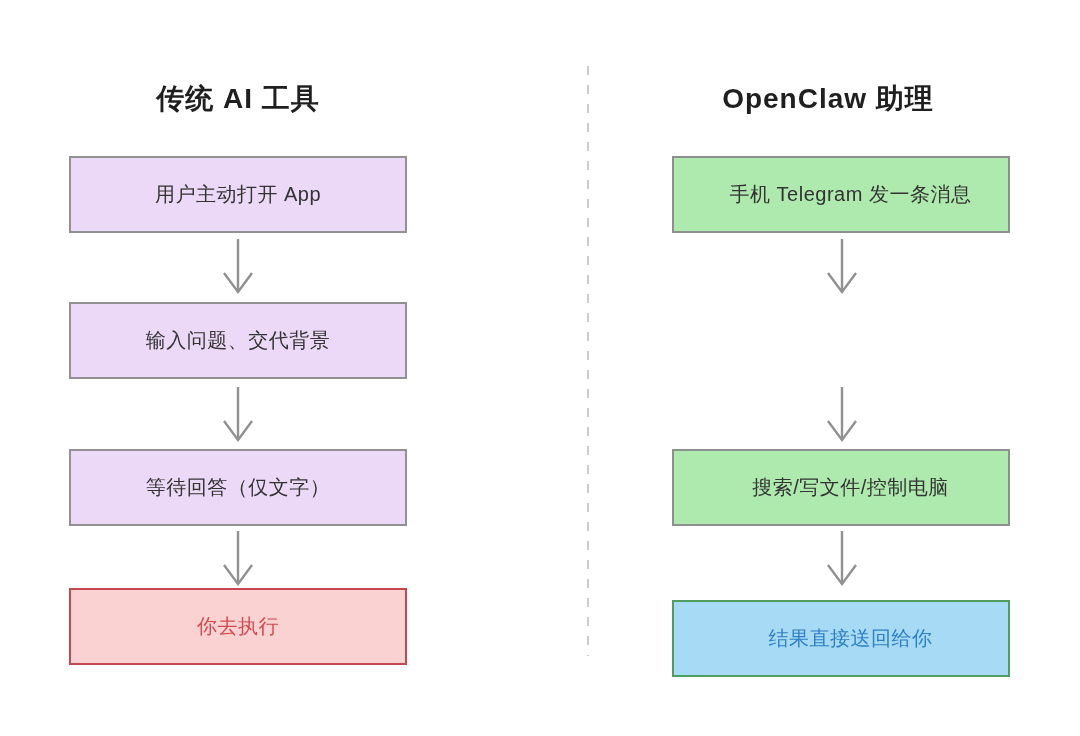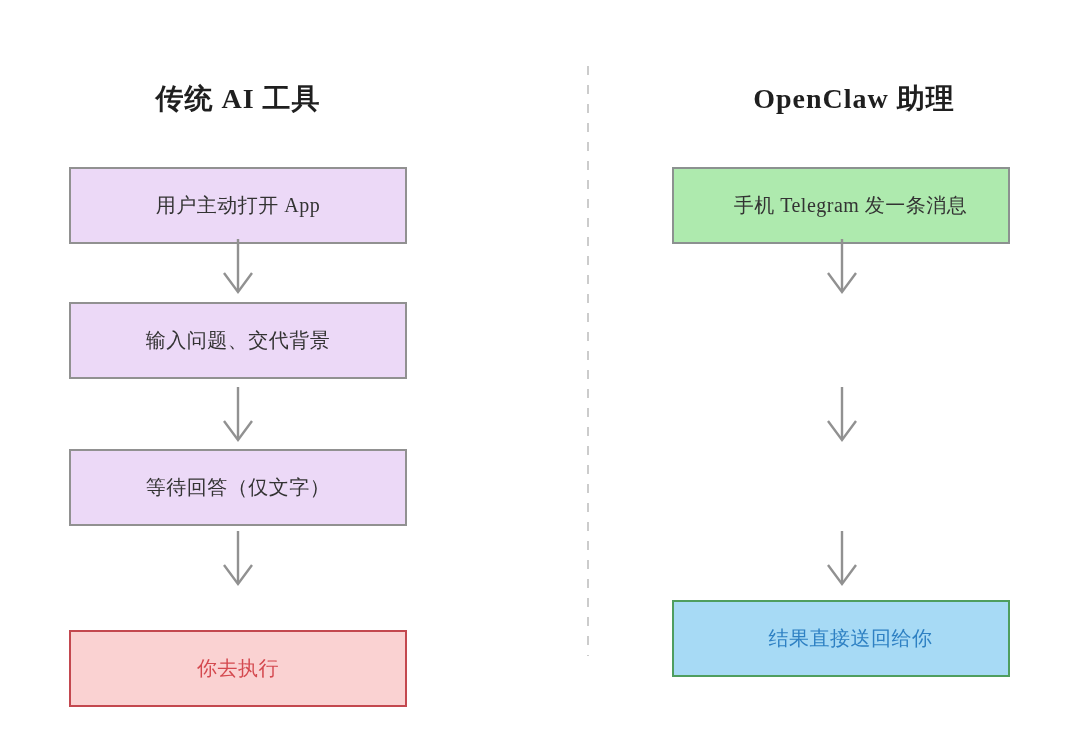--- a/index.html
+++ b/index.html
@@ -7,34 +7,33 @@
     padding: 0;
     background: #ffffff;
     font-family: "Liberation Sans", "DejaVu Sans", sans-serif;
   }
   .canvas {
     position: relative;
     width: 1060px;
     height: 736px;
     background: var(--background, #ffffff);
     overflow: hidden;
-    font-family: Liberation Serif, serif;
   }
   .col-title {
     position: absolute;
     top: 80px;
     width: 338px;
     text-align: center;
     font-size: 28px;
     font-weight: 600;
     color: var(--title-text, #1f1f1f);
     letter-spacing: 1px;
   }
   .col-title.left  { left: 69px; }
-  .col-title.right { left: 685px; }
+  .col-title.right { left: 659px; }
 
   .divider {
     position: absolute;
     left: 587px;
     top: 66px;
     width: 2px;
     height: 590px;
     background: repeating-linear-gradient(
       to bottom,
       var(--divider, #cccccc) 0px,
@@ -64,32 +63,31 @@
   }
   .node.green {
     background: var(--green-fill, #aeeaae);
     border: 2px solid var(--green-border, #8c9190);
     color: var(--green-text, #333333);
   }
   .node.red {
     background: var(--red-fill, #fad2d2);
     border: 2px solid var(--red-border, #c3484f);
     color: var(--red-text, #d4494f);
-    margin-top: 42px;
   }
   .node.blue {
     background: var(--blue-fill, #a7daf5);
     border: 2px solid var(--blue-border, #4f9e5f);
     color: var(--blue-text, #2e80c3);
     margin-top: 12px;
   }
 
   .col-l { left: 69px; }
   .col-r { left: 672px; padding-left: 19px; }
-  .row-1 { top: 167px; }
+  .row-1 { top: 156px; }
   .row-2 { top: 302px; }
   .row-3 { top: 449px; }
   .row-4 { top: 588px; }
 
   .arrow {
     position: absolute;
     width: 36px;
     height: 58px;
   }
   .arrow svg line,
@@ -125,20 +123,23 @@
   <div class="node purple col-l row-2">
     <span>输入问题、交代背景</span>
   </div>
   <div class="node red col-l row-4">
     <span>你去执行</span>
   </div>
 
   <div class="node green col-r row-1">
     <span>手机 Telegram 发一条消息</span>
   </div>
+  <div class="node green col-r row-3">
+    <span>搜索/写文件/控制电脑</span>
+  </div>
   <div class="node blue col-r row-4">
     <span>结果直接送回给你</span>
   </div>
 
   <div class="arrow arr-l arr-row-1">
     <svg width="36" height="58" viewBox="0 0 36 58">
         <line x1="18" y1="1" x2="18" y2="52"></line>
         <polyline points="4,35 18,54 32,35"></polyline>
       </svg>
   </div>

